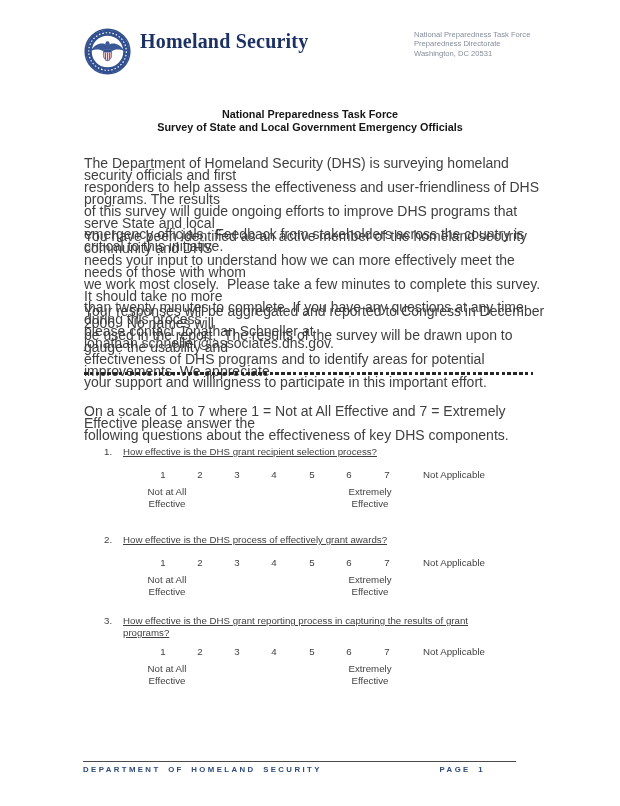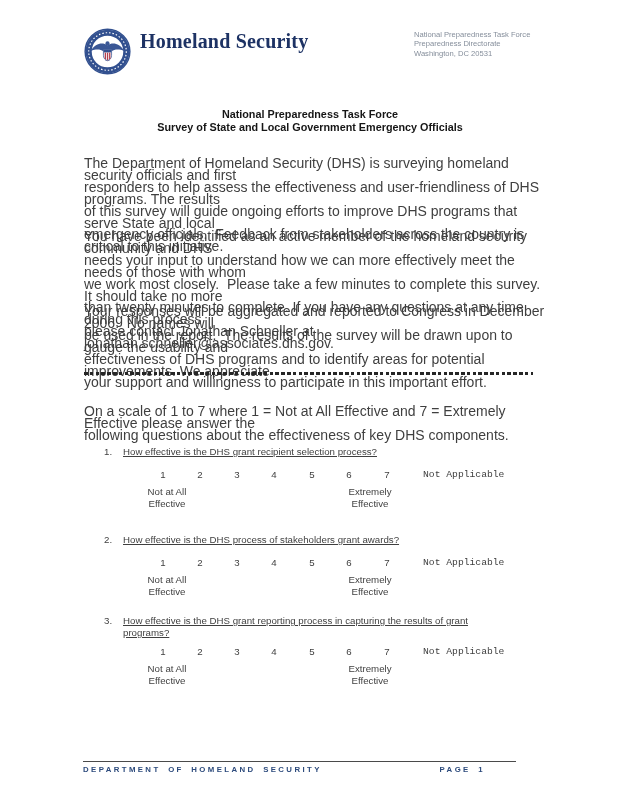--- a/index.html
+++ b/index.html
@@ -48,21 +48,21 @@
   .question{position:absolute;left:0;width:620px;font-size:9.7px;line-height:12px;}
   .q1{top:446px}.q2{top:534px}.q3{top:615px}
   .q-line{margin-left:104px;display:flex;}
   .q-num{width:19px;flex:none;}
   .q-text{white-space:pre-wrap;max-width:412px;text-decoration:underline;}
   .scale-row{position:relative;height:12px;margin-top:11px;}
   .q3 .scale-row{margin-top:7px;}
   .pt{position:absolute;transform:translateX(-50%);cursor:pointer;}
   .pt1{left:163px}.pt2{left:200px}.pt3{left:237px}.pt4{left:274px}
   .pt5{left:312px}.pt6{left:349px}.pt7{left:387px}
-  .na{position:absolute;left:423px;cursor:pointer;font-family:Liberation Mono, monospace;}
+  .na{position:absolute;left:423px;cursor:pointer;}
   .labels-row{position:relative;height:24px;margin-top:5px;}
   .anchor-label{
     position:absolute;transform:translateX(-50%);
     text-align:center;white-space:pre-line;line-height:11.9px;
   }
   .low{left:167px}.high{left:370px}
   
   .footer{
     position:absolute;top:761px;left:83px;width:433px;
     border-top:1px solid #4a4a4a;
@@ -145,21 +145,21 @@
       <span class="anchor-label low">Not at All
 Effective</span>
       <span class="anchor-label high">Extremely
 Effective</span>
     </div>
   </section>
 
   <section class="question q2">
     <div class="q-line">
       <span class="q-num">2.</span>
-      <span class="q-text">How effective is the DHS process of stakeholders grant awards?</span>
+      <span class="q-text">How effective is the DHS process of effectively grant awards?</span>
     </div>
     <div class="scale-row">
       <span class="pt pt1">1</span>
       <span class="pt pt2">2</span>
       <span class="pt pt3">3</span>
       <span class="pt pt4">4</span>
       <span class="pt pt5">5</span>
       <span class="pt pt6">6</span>
       <span class="pt pt7">7</span>
       <span class="na">Not Applicable</span>

